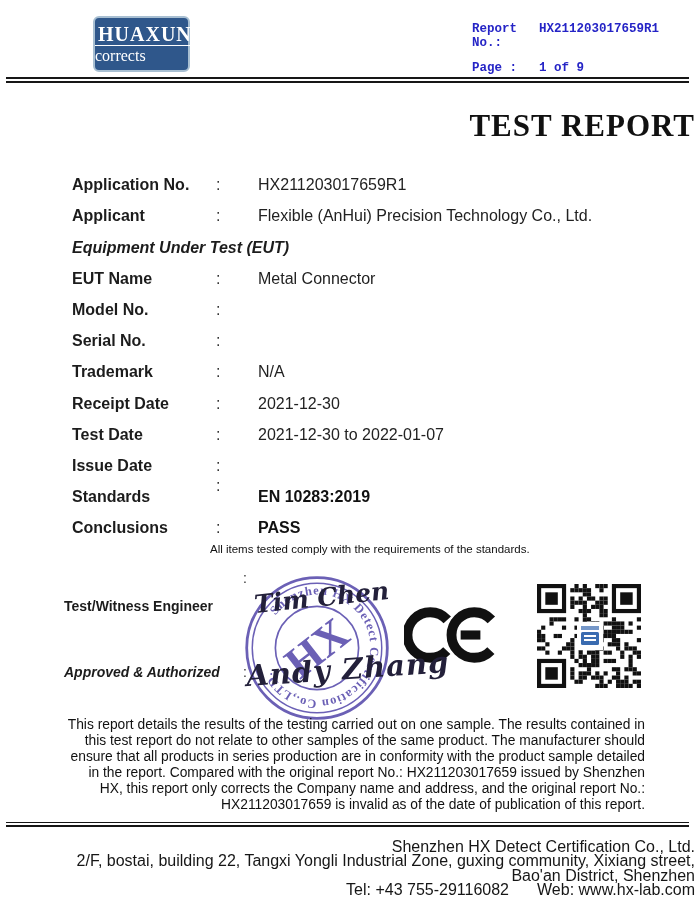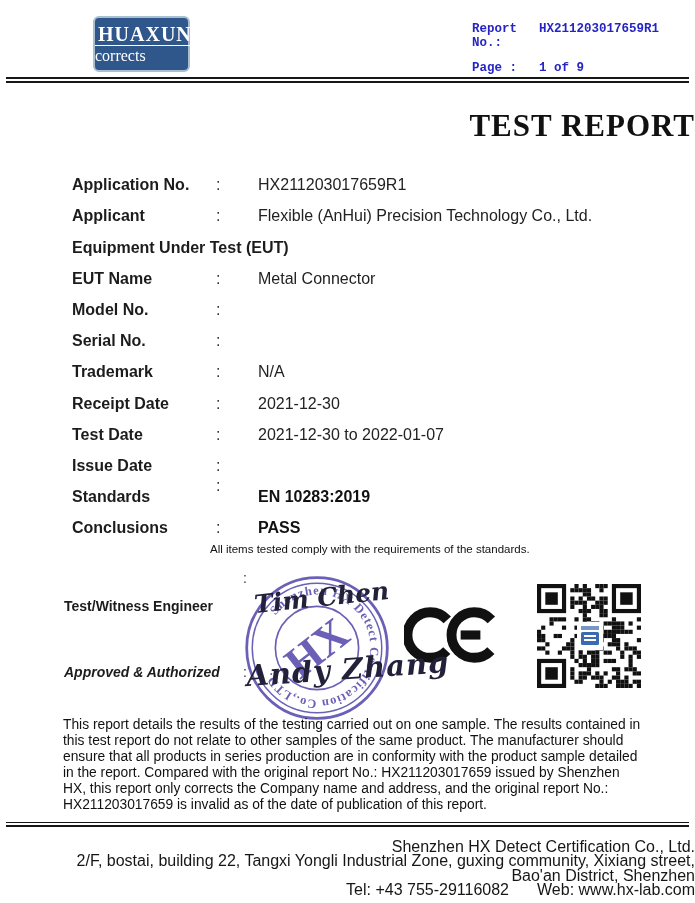--- a/index.html
+++ b/index.html
@@ -32,21 +32,21 @@
   
   .title {
     position:absolute; left:0; top:108px; width:100%; text-align:right;
     font-family:"Liberation Serif", serif; font-weight:bold; font-size:31px;
     letter-spacing:1px; color:#111;
   }
   
   .fields { position:absolute; left:72px; top:163px; width:570px; }
   .field-row { display:flex; align-items:flex-end; height:31.2px; font-size:16px;gap:24px; }
   .flabel { width:120px; font-weight:bold; flex:0 0 120px; }
-  .field-row.heading .flabel { width:auto; flex:0 0 auto; }
+  .field-row.heading .flabel { width:auto; flex:0 0 auto;font-style:italic; }
   .fcolon { width:18px; flex:0 0 18px; color:#333; }
   .fcolon.raised { position:relative; top:-11px; }
   .fvalue { flex:1; color:#222; }
   .fvalue.bold { font-weight:bold; color:#111; }
   .note {
     position:absolute; left:210px; top:543px; font-size:11.5px; color:#111;
   }
   
   .sig-label1 { position:absolute; left:64px; top:598px; font-size:14px; font-weight:bold; }
   .sig-label2 { position:absolute; left:64px; top:664px; font-size:14px; font-weight:bold;font-style:italic; }
@@ -57,21 +57,21 @@
     font-family:"DejaVu Serif", serif; font-style:italic; font-weight:bold;
     color:#23203a; white-space:nowrap; z-index:5;
   }
   .sig1 { position:absolute; left:254px; top:583px; font-size:25px; transform:rotate(-6deg); }
   .sig2 { position:absolute; left:246px; top:652px; font-size:29px; transform:rotate(-4deg); letter-spacing:1px; }
   .ce-mark { position:absolute; left:404px; top:597px; width:92px; height:76px; }
   .qr { position:absolute; left:537px; top:584px; width:104px; height:104px; }
   
   .disclaimer {
     position:absolute; left:63px; top:717px; width:582px;
-    font-size:13.8px; line-height:15.9px; color:#111; text-align:left;
+    font-size:13.8px; line-height:15.9px; color:#111; text-align:right;
   }
   .footer-rule {
     position:absolute; left:6px; top:822px; width:683px; height:5px;
     border-top:1.5px solid #161616; border-bottom:2px solid #161616;
   }
   .footer {
     position:absolute; left:0; top:832px; width:100%;
     text-align:right; font-size:16px; line-height:14.4px; color:#161616;margin-top:8px;
   }
   .footer .telweb span { display:inline-block; }

